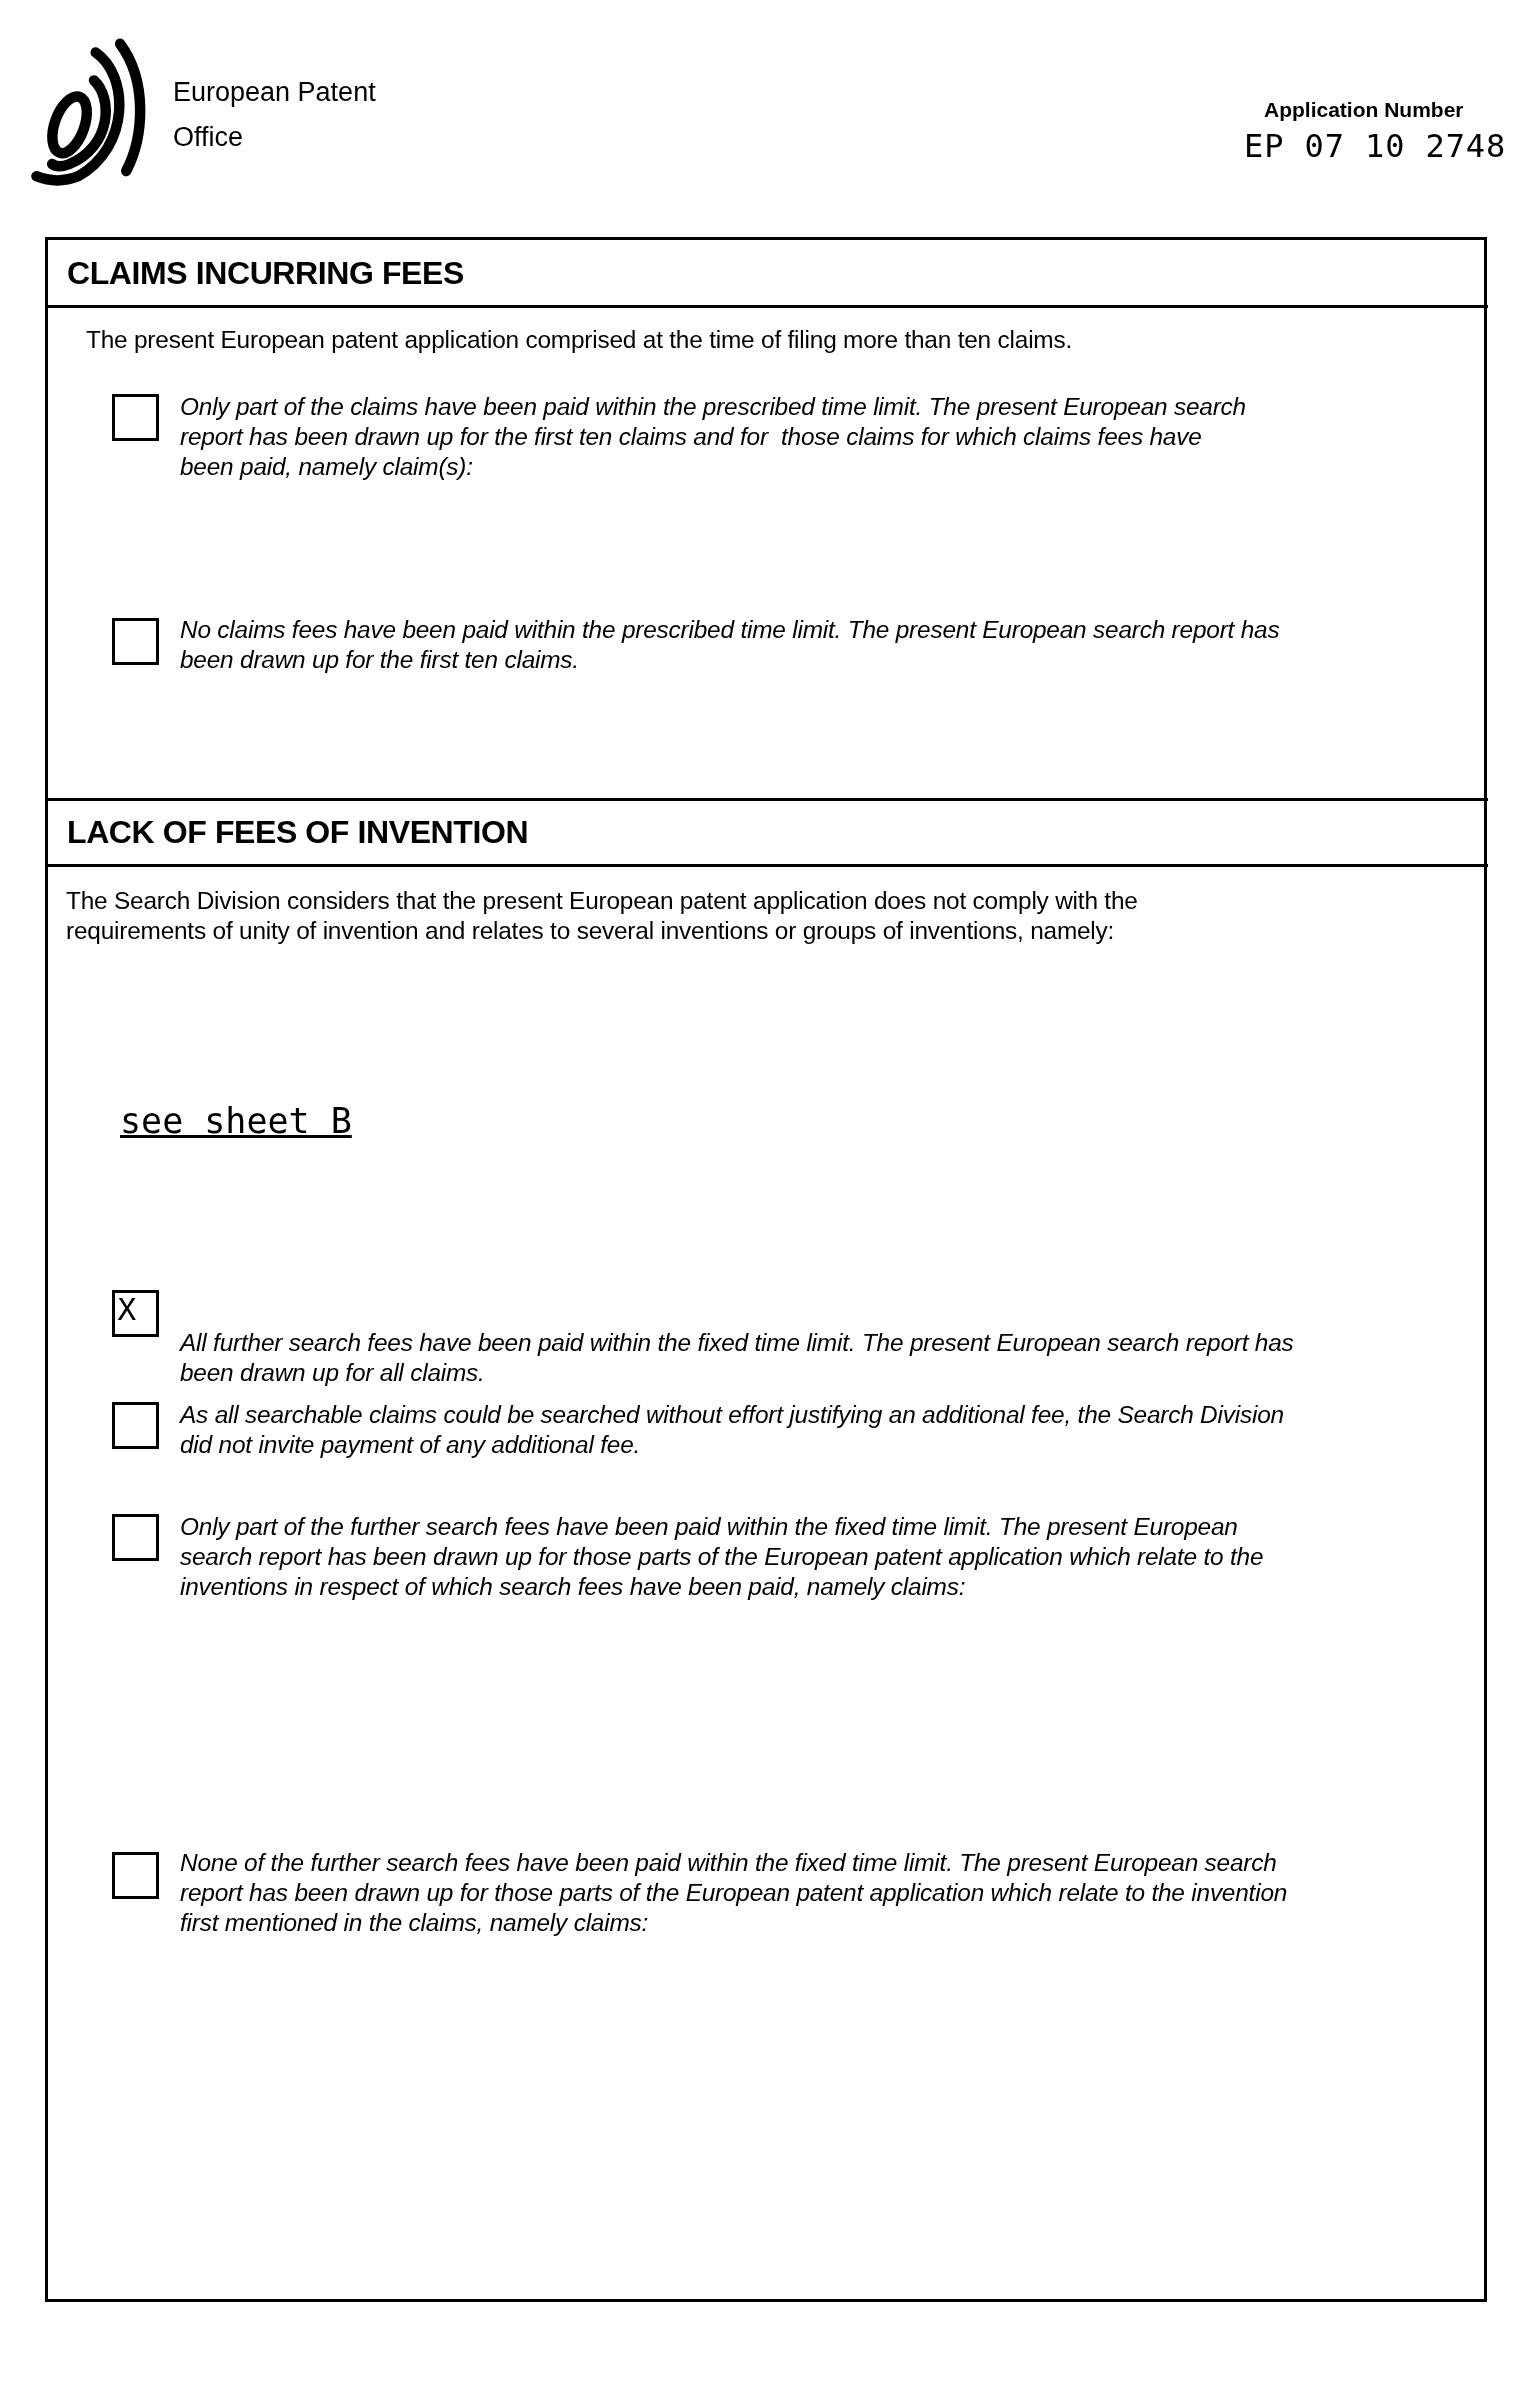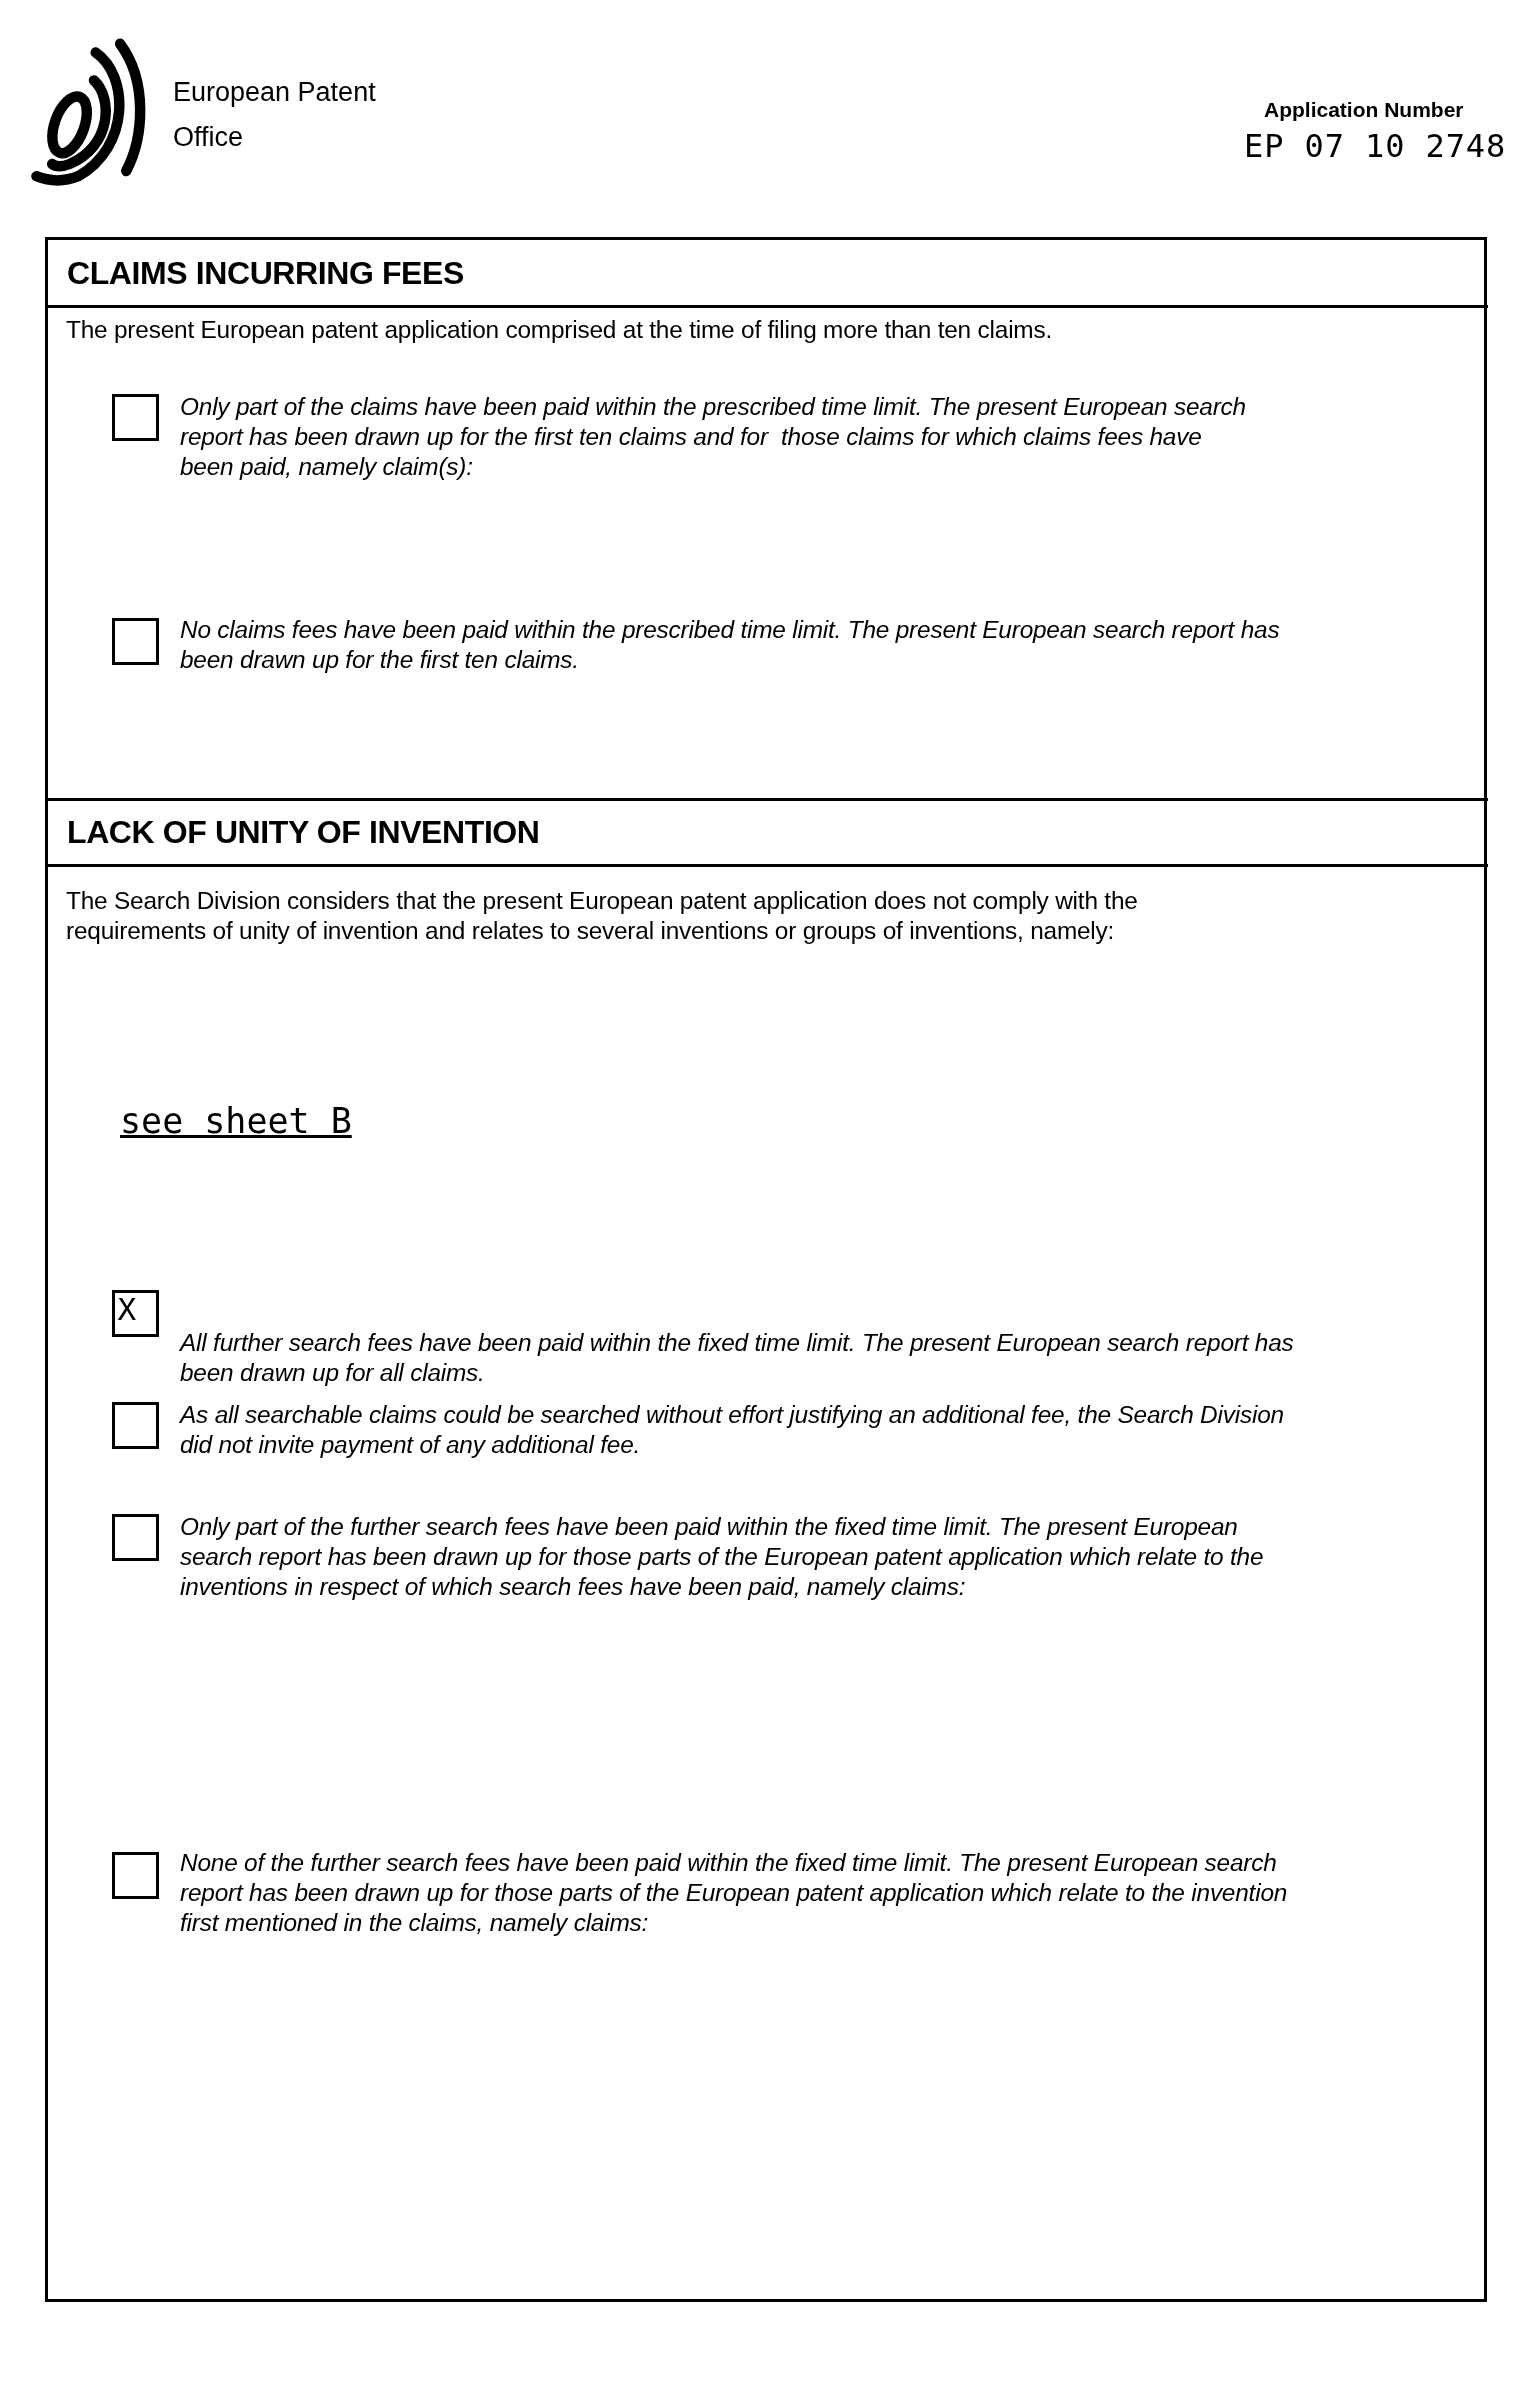--- a/index.html
+++ b/index.html
@@ -50,38 +50,38 @@
 </div>
 <div class="abs org" style="top:77px;">European Patent</div>
 <div class="abs org" style="top:122px;">Office</div>
 <div class="abs appno-label">Application Number</div>
 <div class="abs appno">EP 07 10 2748</div>
 
 <div class="abs frame"></div>
 
 <div class="abs heading" style="top:255px;">CLAIMS INCURRING FEES</div>
 <div class="abs hline" style="top:305px;"></div>
-<div class="abs para intro" style="top:315px;">The present European patent application comprised at the time of filing more than ten claims.</div>
+<div class="abs para intro" style="top:325px;margin-left:20px;">The present European patent application comprised at the time of filing more than ten claims.</div>
 
 <div class="abs cb" style="top:394px;">
   <span class="cb-mark"></span>
 </div>
 <div class="abs para item-text" style="top:392px;">Only part of the claims have been paid within the prescribed time limit. The present European search
 report has been drawn up for the first ten claims and for  those claims for which claims fees have
 been paid, namely claim(s):</div>
 
 <div class="abs cb" style="top:618px;">
   <span class="cb-mark"></span>
 </div>
 <div class="abs para item-text" style="top:615px;">No claims fees have been paid within the prescribed time limit. The present European search report has
 been drawn up for the first ten claims.</div>
 
 <div class="abs hline" style="top:798px;"></div>
 
-<div class="abs heading" style="top:814px;">LACK OF UNITY OF INVENTION</div>
+<div class="abs heading" style="top:814px;">LACK OF FEES OF INVENTION</div>
 <div class="abs hline" style="top:864px;"></div>
 <div class="abs para intro" style="top:886px;">The Search Division considers that the present European patent application does not comply with the
 requirements of unity of invention and relates to several inventions or groups of inventions, namely:</div>
 
 <div class="abs mono-note">see sheet B</div>
 
 <div class="abs cb" style="top:1290px;">
   <span class="cb-mark">X</span>
 </div>
 <div class="abs para item-text" style="top:1328px;">All further search fees have been paid within the fixed time limit. The present European search report has

